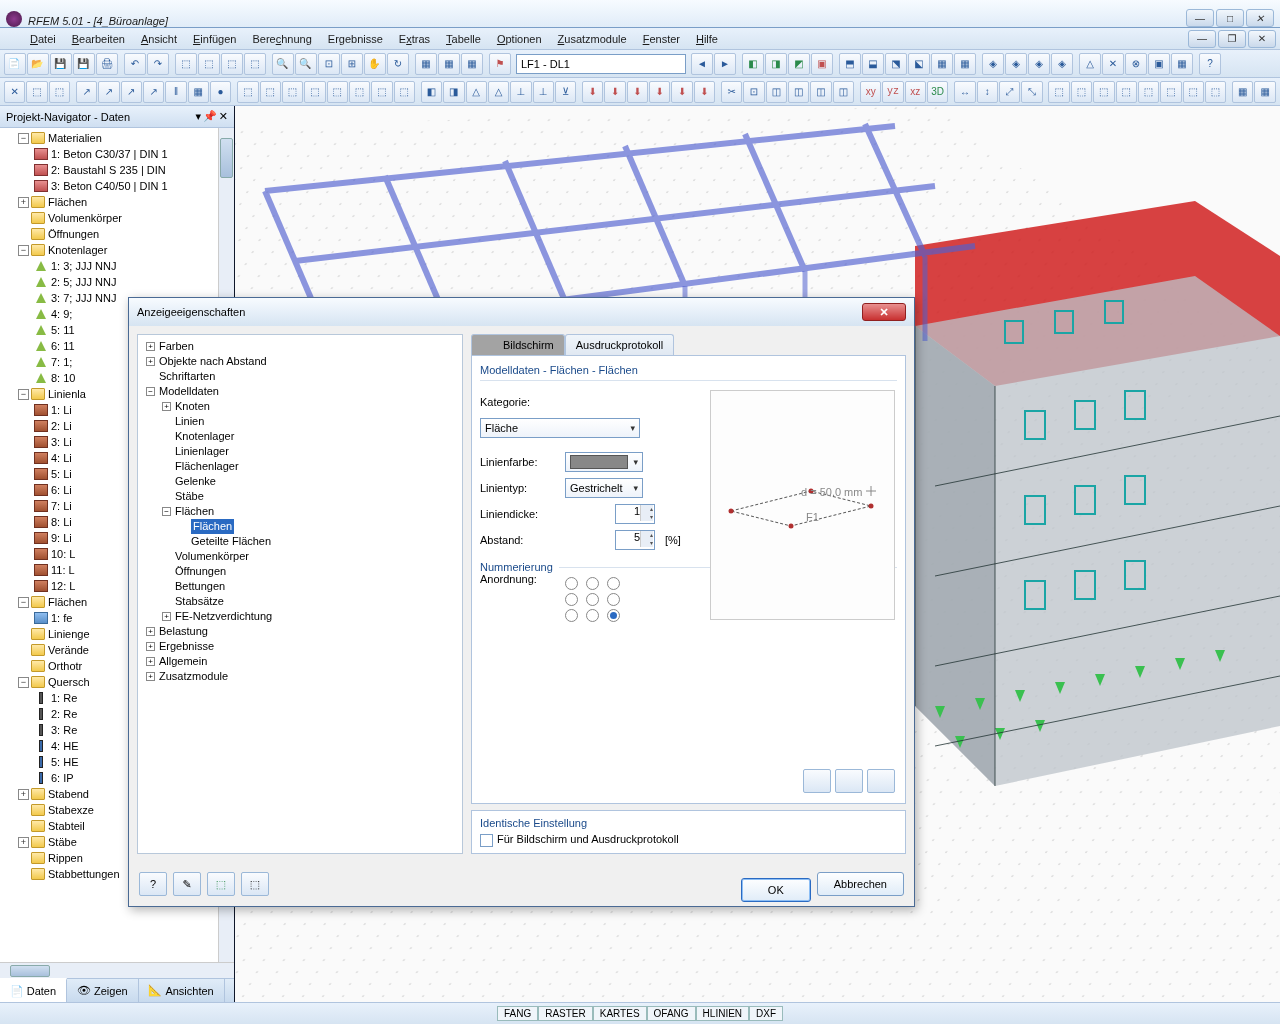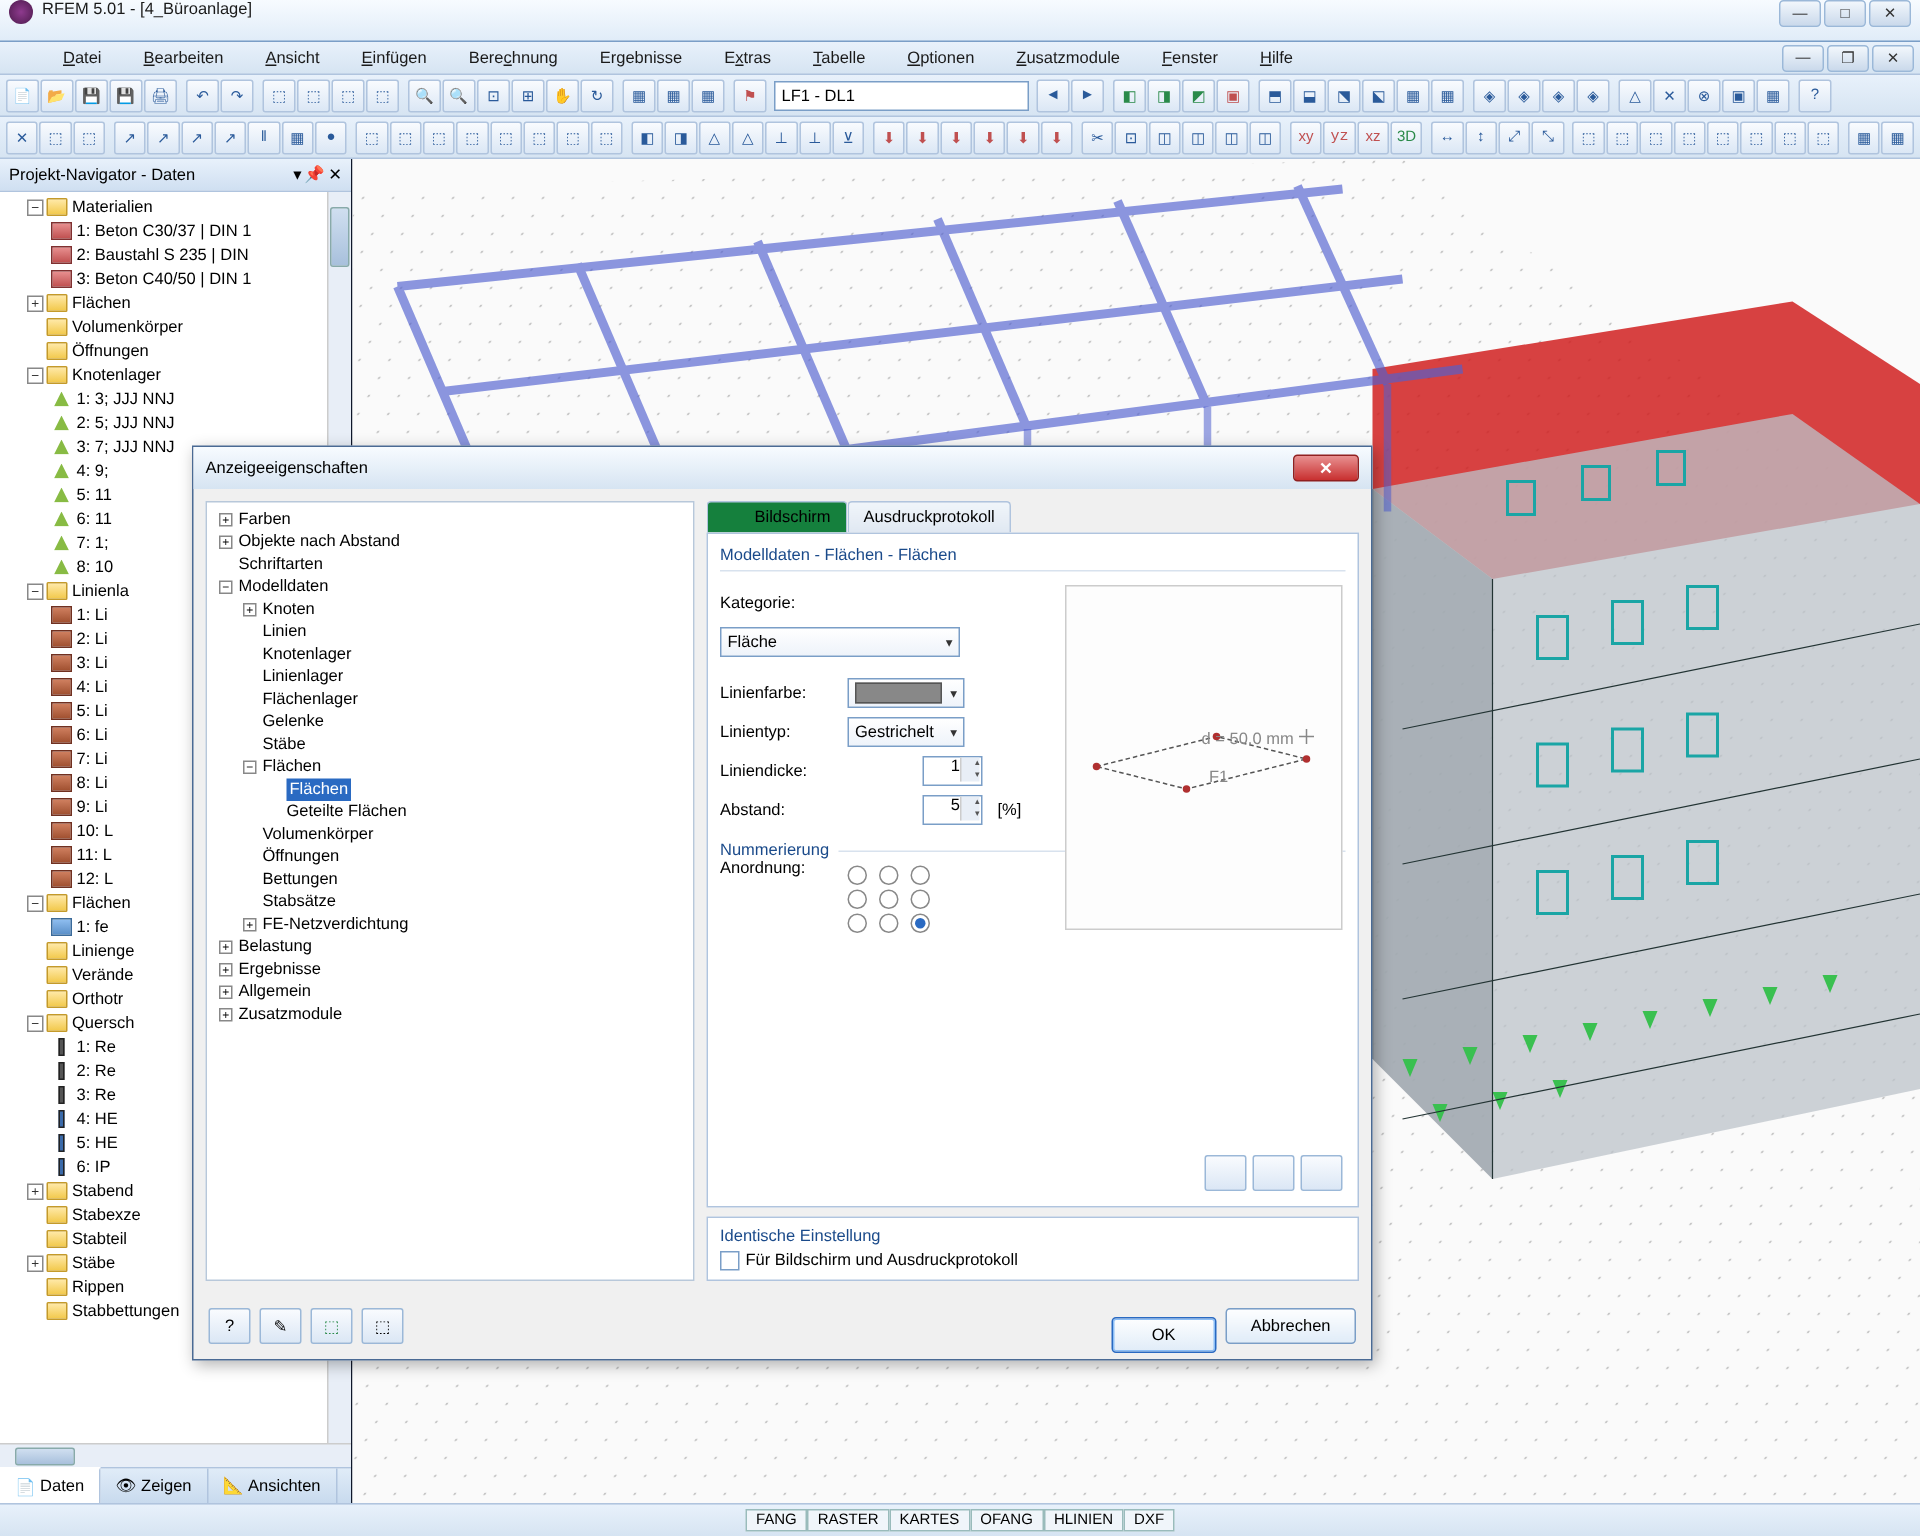--- a/index.html
+++ b/index.html
@@ -1,22 +1,22 @@
 <!DOCTYPE html>
 <html><head>
 <meta charset="utf-8">
 <style>
 * { box-sizing: border-box; margin: 0; padding: 0; font-family: "Segoe UI", Tahoma, sans-serif; font-size: 11px; }
 body { background: #d6e4f2; overflow: hidden; width: 1280px; height: 1024px; position: relative; }
-.title-bar { height: 28px; background: linear-gradient(#f7fbff,#e0ecf8); display: flex; align-items: flex-start; padding: 0 6px; border-bottom: 1px solid #7a9ec7; }
+.title-bar { height: 28px; background: linear-gradient(#f7fbff,#e0ecf8); display: flex; align-items: flex-end; padding: 0 6px; border-bottom: 1px solid #7a9ec7; font-style: italic; }
 .title-bar .app-icon { width: 16px; height: 16px; background: radial-gradient(circle,#8e3a8e,#4b1a4b); border-radius: 50%; margin-right: 6px; }
 .title-bar .title { flex: 1; color: #1a1a1a; }
 .win-btns { display: flex; gap: 2px; }
 .win-btn { width: 28px; height: 18px; background: linear-gradient(#f2f7fc,#cad9eb); border: 1px solid #9bb8d8; border-radius: 3px; display:flex; align-items:center; justify-content:center; font-size:10px; color:#333; }
-.menu-bar { height: 22px; background: linear-gradient(#e8f1fb,#d6e4f2); display: flex; align-items: center; padding: 0 4px; gap: 16px; border-bottom:1px solid #b0c4de;}
+.menu-bar { height: 22px; background: linear-gradient(#e8f1fb,#d6e4f2); display: flex; align-items: center; padding: 0 4px; gap: 4px; border-bottom:1px solid #b0c4de;}
 .menu-item { padding: 2px 6px; color: #1a1a1a; }
 .menu-item u { text-decoration: underline; }
 .menu-right { margin-left:auto; display:flex; gap:2px;}
 .toolbar { height: 28px; background: linear-gradient(#e8f1fb,#d6e4f2); display: flex; align-items: center; padding: 2px 4px; gap: 1px; border-bottom:1px solid #b0c4de;}
 .tbtn { width: 22px; height: 22px; background: linear-gradient(#f9fbfe,#dbe7f5); border: 1px solid #b0c4de; border-radius: 2px; display:inline-flex; align-items:center; justify-content:center; font-size:10px; color:#2a5a9a;}
 .tsep { width:4px; }
 .load-combo { height:20px; border:1px solid #7a9ec7; background:#fff; padding:0 4px; display:flex; align-items:center; width:170px; margin:0 4px;}
 .main-area { display:flex; height: calc(1024px - 28px - 22px - 28px - 28px - 22px); }
 .nav-panel { width: 235px; background:#fff; border-right:1px solid #0f172a; display:flex; flex-direction:column;}
 .nav-header { height:22px; background:linear-gradient(#e8f1fb,#cfdff1); padding:0 6px; display:flex; align-items:center; border-bottom:1px solid #b0c4de; font-size:11px;}
@@ -50,21 +50,21 @@
 .dlg-left { width:326px; border:1px solid #b8c8da; background:#fff; display:flex; flex-direction:column;}
 .grp-title { color:#1a4a8a; padding:4px 6px 2px; font-size:11px; background:#f0f0f0; border-bottom:1px solid #d8e2ee;}
 .cat-tree { flex:1; padding:4px; font-size:11px; line-height:15px; overflow:auto;}
 .cat-row { display:flex; align-items:center; height:15px; white-space:nowrap;}
 .cat-row .exp { width:9px; height:9px; border:1px solid #888; font-size:8px; line-height:8px; text-align:center; margin-right:4px;}
 .ci1{padding-left:4px;}.ci2{padding-left:20px;}.ci3{padding-left:36px;}
 .cat-sel { background:#2a6ac2; color:#fff; padding:0 2px;}
 .dlg-right { flex:1; display:flex; flex-direction:column;}
 .tab-strip { display:flex; gap:0;}
 .tab { padding:4px 10px; border:1px solid #b0c4de; background:linear-gradient(#f0f5fa,#e0e8f2); border-bottom:none; border-radius:3px 3px 0 0;}
-.tab.active { background:#15803d;padding-left:31px;}
+.tab.active { background:#a3a3a3;padding-left:31px;}
 .tab-page { flex:1; border:1px solid #b0c4de; background:#fff; padding:8px; position:relative;}
 .breadcrumb { color:#1a4a8a; border-bottom:1px solid #d8e2ee; padding-bottom:4px; margin-bottom:8px;}
 .form-row { display:flex; align-items:center; height:26px; gap:10px;}
 .form-row label { width:75px;}
 .combo { height:20px; border:1px solid #7a9ec7; background:linear-gradient(#fff,#eef3fa); padding:0 4px; display:flex; align-items:center; min-width:78px; position:relative;}
 .combo::after { content:"▾"; position:absolute; right:4px; font-size:9px; color:#333;}
 .color-sw { width:58px; height:14px; background:#888; border:1px solid #555;}
 .spin { width:40px; height:20px; border:1px solid #7a9ec7; background:#fff; text-align:right; padding:0 14px 0 4px; position:relative;}
 .spin::after { content:"▴\A▾"; white-space:pre; position:absolute; right:1px; top:0; font-size:6px; line-height:8px; color:#555; background:#e8eef6; width:12px; border-left:1px solid #ccc;}
 .preview-box { position:absolute; right:10px; top:34px; width:185px; height:230px; border:1px solid #ccc; background:#fdfdfd;}

